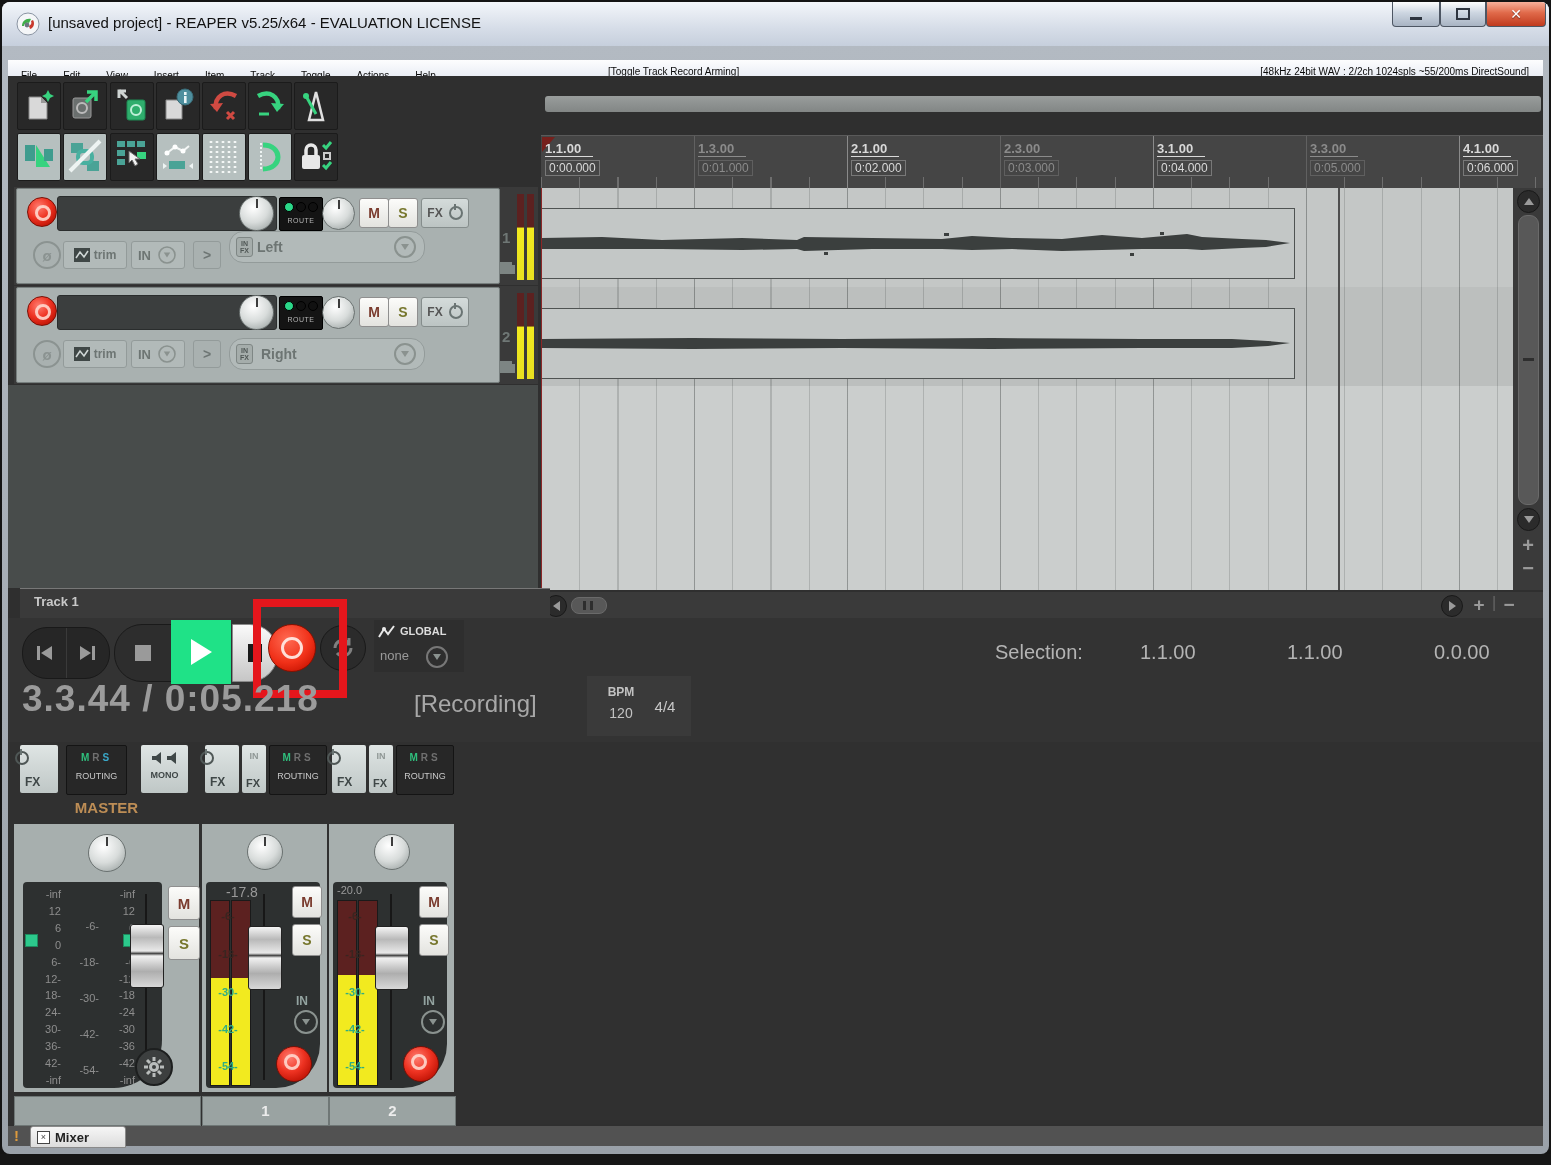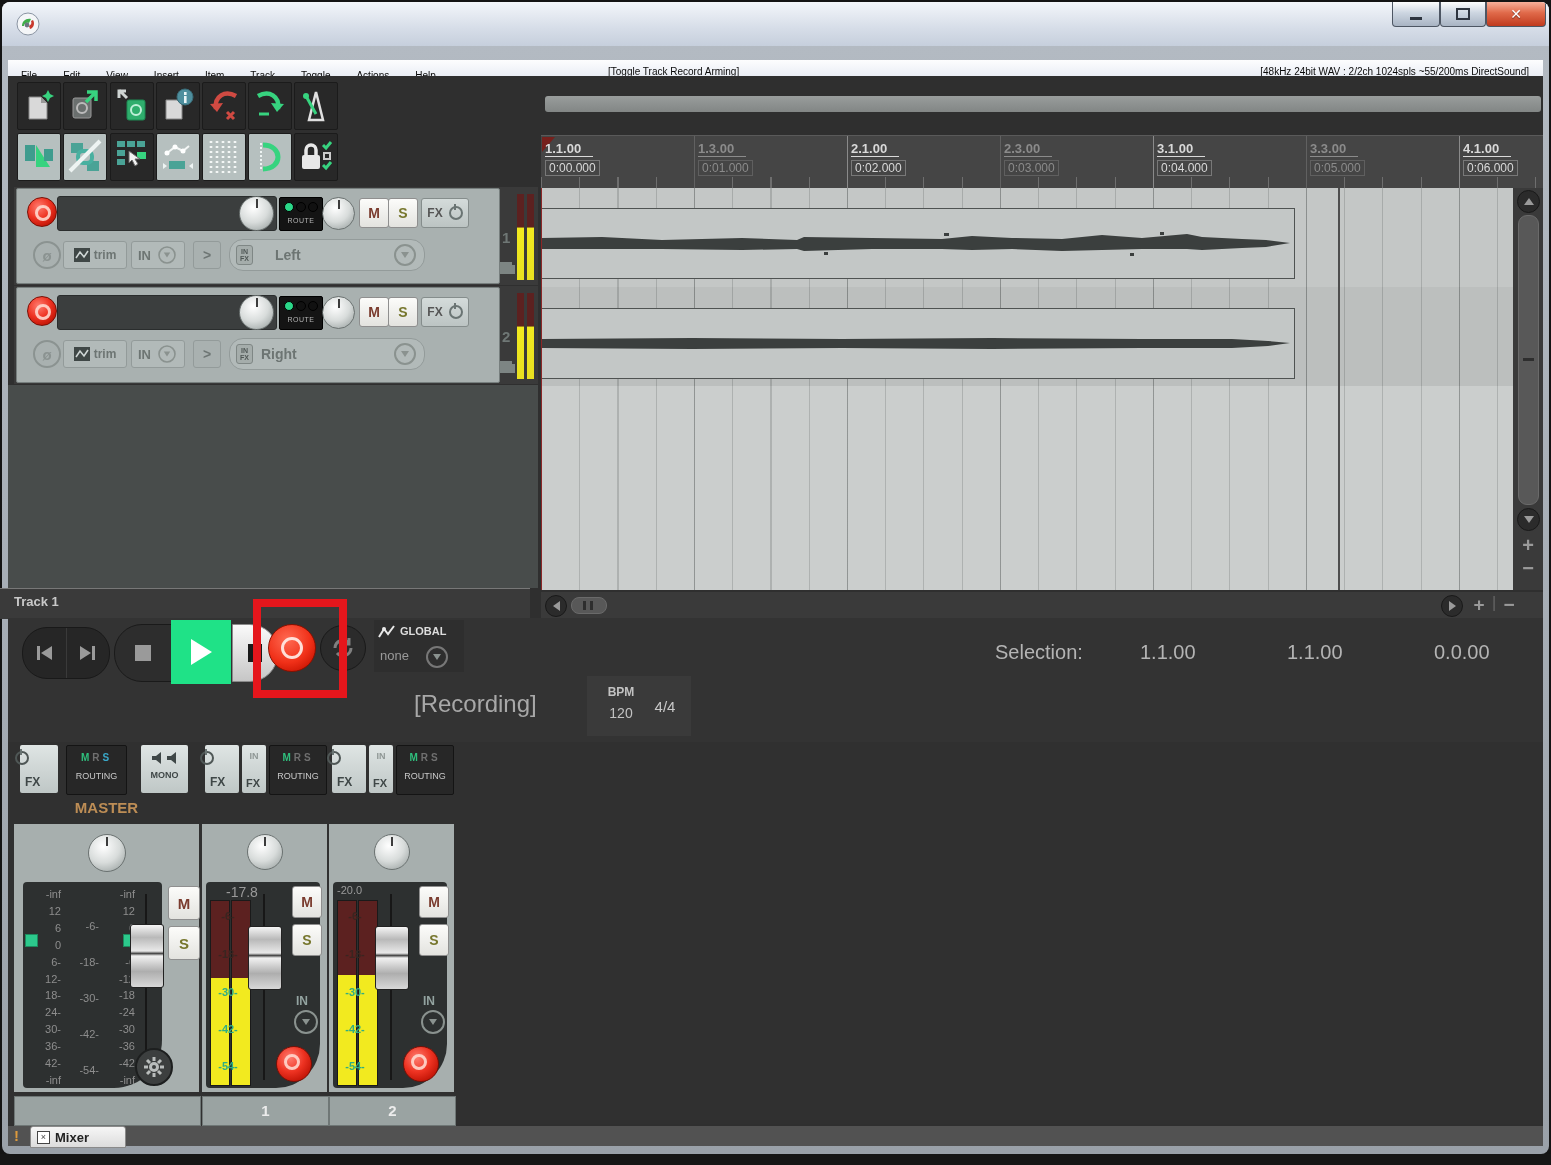--- a/index.html
+++ b/index.html
@@ -90,20 +90,21 @@
 
   <div class="abs titlebar">
     <div class="abs" style="left:14px;top:10px;width:24px;height:24px;">
       <svg width="24" height="24" viewBox="0 0 24 24">
         <circle cx="12" cy="12" r="11" fill="#f4f6f8" stroke="#8a94a2"></circle>
         <path d="M6 14c0-5 4-8 9-7l-2 4c-3-1-5 1-5 3z" fill="#3fae4a"></path>
         <path d="M17 8c2 3 1 8-3 9l-1-3c2-1 3-3 2-5z" fill="#c93a2e"></path>
         <circle cx="11" cy="13" r="2.4" fill="#6b7480"></circle>
       </svg>
     </div>
+    <div class="abs wtitle">[unsaved project] - REAPER v5.25/x64 - EVALUATION LICENSE</div>
     <div class="abs winbtn" style="left:1390px;width:46px;border-radius:0 0 4px 4px;">
         <div class="glyph-min"></div>
       </div>
     <div class="abs winbtn" style="left:1438px;width:44px;border-radius:0 0 4px 4px;">
         <div class="glyph-max"></div>
       </div>
     <div class="abs winbtn close" style="left:1484px;width:58px;border-radius:0 0 4px 4px;">
         <div class="glyph-x">✕</div>
       </div>
   </div>
@@ -267,21 +268,21 @@
             <rect x="0" y="0" width="16" height="14" fill="#3f4746"></rect>
             <path d="M2 10l4-6 4 5 4-6" stroke="#cfd6d5" stroke-width="1.6" fill="none"></path>
           </svg>
         <span>trim</span>
       </div>
       <div class="dimbtn" style="left:114px;top:52px;width:52px;height:26px;gap:5px;font-size:13px;">
         <span>IN</span>
           <span class="ddcirc" style="transform:scale(.8);"></span>
       </div>
       <div class="dimbtn" style="left:176px;top:52px;width:26px;height:26px;background:transparent;font-size:14px;">&gt;</div>
-      <div class="dimbtn" style="left:212px;top:50px;width:188px;height:30px;border-radius:14px;justify-content:flex-start;padding-left:6px;gap:22px;">
+      <div class="dimbtn" style="left:212px;top:42px;width:188px;height:30px;border-radius:14px;justify-content:flex-start;padding-left:6px;gap:4px;">
         <span style="font-size:7px;line-height:7px;font-weight:bold;color:#4f5755;border:1px solid #7f8785;border-radius:3px;padding:2px 3px;background:#a5adab;text-align:center;">
           <span>IN</span><br><span>FX</span>
         </span>
         <span style="font-size:14px;">Left</span>
         <span class="ddcirc" style="position:absolute;right:8px;"></span>
       </div>
     </div>
     <div class="abs" style="left:488px;top:42px;font-size:15px;font-weight:bold;color:#6f7775;">1</div>
     <div class="tcpmeter" style="left:502px;top:6px;height:86px;"></div>
     <div class="tcpmeter" style="left:512px;top:6px;height:86px;"></div>
@@ -405,21 +406,21 @@
         <div class="abs" style="left:18px;top:3px;width:3px;height:9px;background:#2e2e2e;"></div>
     </div>
     <div class="tr-circ abs" style="left:900px;top:3px;width:20px;height:20px;">
         <div style="border-top:5px solid transparent;border-bottom:5px solid transparent;border-left:7px solid #9a9a9a;"></div>
       </div>
     <div class="abs" style="left:928px;top:2px;width:20px;height:20px;color:#9a9a9a;font-size:19px;font-weight:bold;text-align:center;">+</div>
     <div class="abs" style="left:950px;top:2px;width:6px;height:20px;color:#666;font-size:16px;text-align:center;">|</div>
     <div class="abs" style="left:958px;top:2px;width:20px;height:20px;color:#9a9a9a;font-size:19px;font-weight:bold;text-align:center;">−</div>
   </div>
 
-  <div class="abs" style="left:0;top:588px;width:530px;height:30px;background:#3a3a3a;border-top:1px solid #777;">
+  <div class="abs" style="left:20px;top:588px;width:530px;height:30px;background:#3a3a3a;border-top:1px solid #777;">
     <span class="abs" style="left:14px;top:5px;font-size:13px;color:#c9c9c9;font-weight:bold;">Track 1</span>
   </div>
   <div class="abs" style="left:8px;top:618px;width:1535px;height:124px;background:#333333;"></div>
 
   <div class="abs" style="left:22px;top:627px;width:86px;height:50px;background:#262626;border-radius:25px;border:1px solid #191919;display:flex;">
     <div style="flex:1;display:flex;align-items:center;justify-content:center;border-right:1px solid #3a3a3a;">
       <div class="tribar">
           <div class="vbar"></div>
           <div class="tri-l"></div>
         </div>
@@ -456,20 +457,21 @@
   <div class="abs" style="left:374px;top:620px;width:90px;height:52px;background:#2e2e2e;">
     <svg class="abs" style="left:4px;top:5px;" width="18" height="14" viewBox="0 0 18 14">
       <path d="M1 12l5-8 4 5 6-8" stroke="#e8e8e8" stroke-width="2" fill="none"></path>
         <circle cx="6" cy="4" r="2" fill="#e8e8e8"></circle>
       </svg>
     <span class="abs" style="left:26px;top:5px;font-size:11px;font-weight:bold;color:#ddd;">GLOBAL</span>
     <span class="abs" style="left:6px;top:28px;font-size:13px;color:#9a9a9a;">none</span>
     <span class="ddcirc abs" style="left:52px;top:26px;border-color:#777;"></span>
   </div>
 
+  <div class="abs" style="left:22px;top:678px;font-size:37px;font-weight:bold;color:#9b9b9b;letter-spacing:1px;">3.3.44 / 0:05.218</div>
   <div class="abs" style="left:414px;top:690px;font-size:24px;color:#a8a8a8;">[Recording]</div>
 
   <div class="abs" style="left:587px;top:676px;width:68px;height:60px;background:#3a3a3a;text-align:center;">
     <div style="font-size:12px;color:#c2c2c2;font-weight:bold;margin-top:9px;">BPM</div>
     <div style="font-size:14px;color:#c2c2c2;margin-top:6px;">120</div>
   </div>
   <div class="abs" style="left:639px;top:676px;width:52px;height:60px;background:#3a3a3a;display:flex;align-items:center;justify-content:center;font-size:15px;color:#c8c8c8;">
       <span>4/4</span>
     </div>
 

